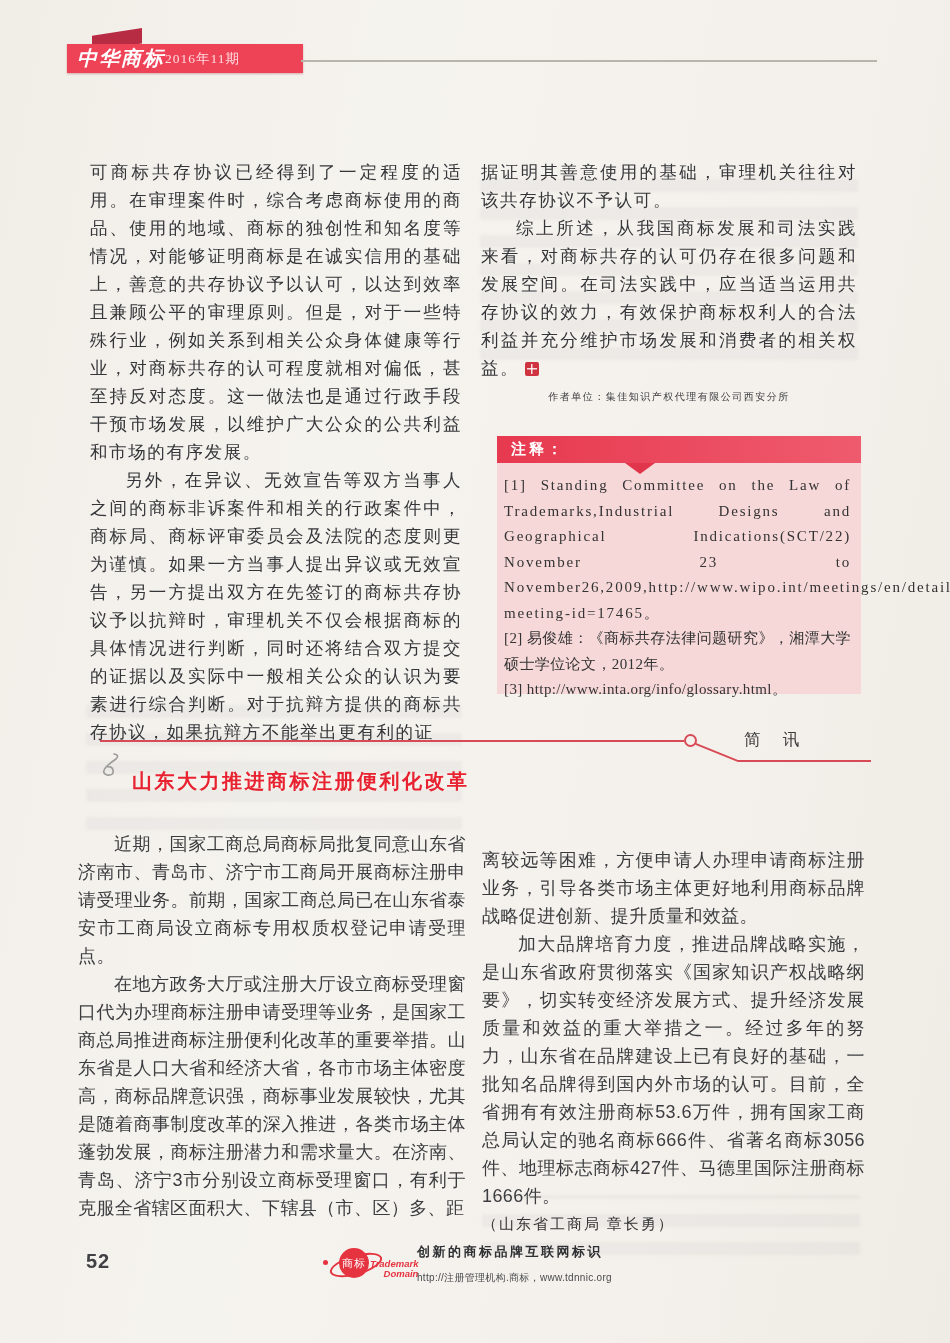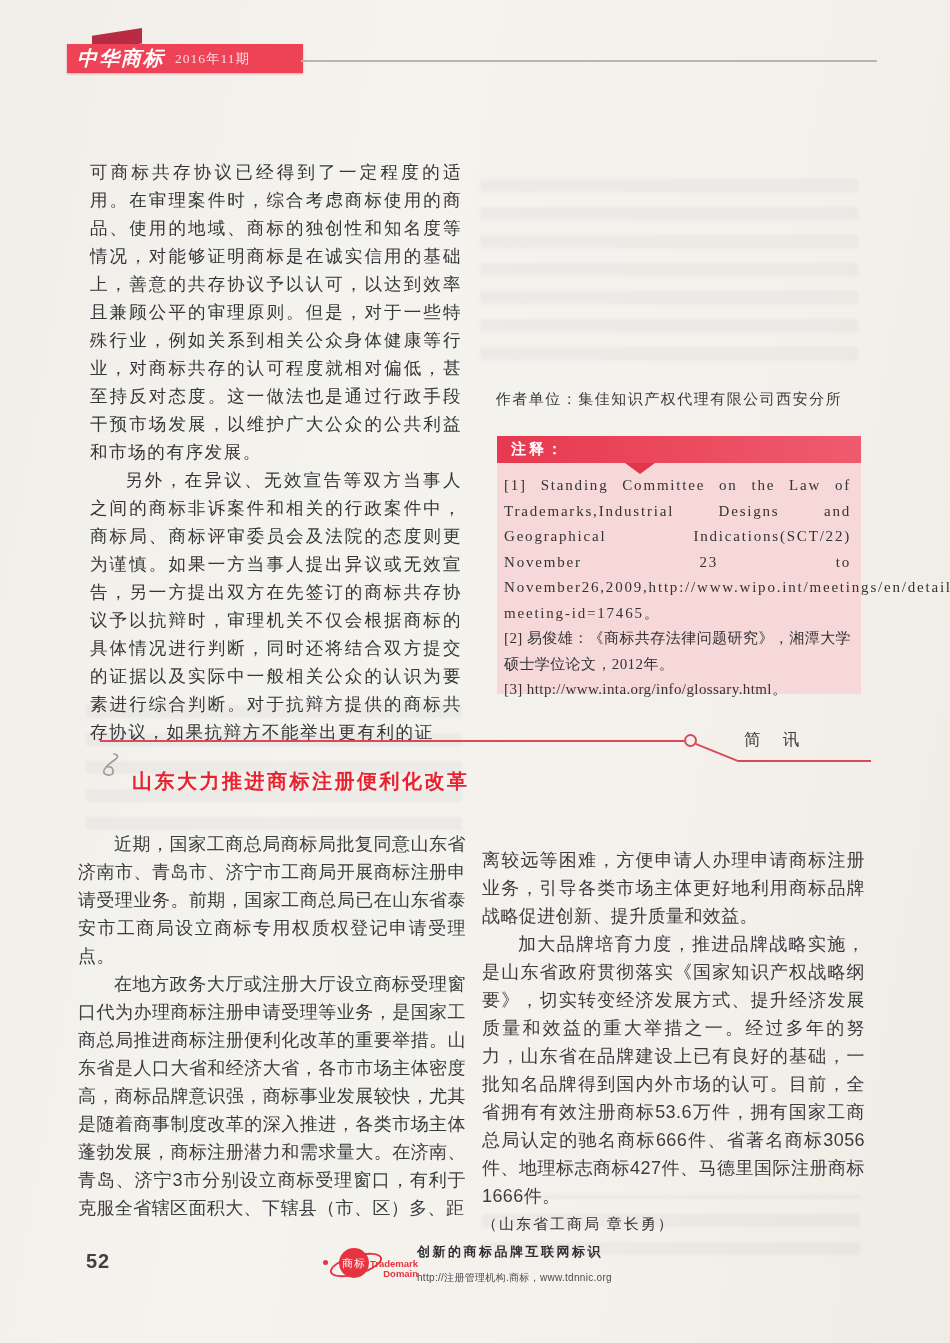--- a/index.html
+++ b/index.html
@@ -3,38 +3,38 @@
 <meta charset="utf-8">
 <style>
   html,body{margin:0;padding:0;}
   body{background:#e9e6e0;font-family:"Liberation Serif",serif;}
   .page{position:relative;width:950px;height:1343px;margin:0 auto;overflow:hidden;
         background:linear-gradient(100deg,#f1eee8 0%,#f5f3ee 35%,#f4f1ec 70%,#efece6 100%);}
   
   .ribbon{position:absolute;left:92px;top:28px;width:50px;height:22px;background:#b72c42;
           clip-path:polygon(0 35%,100% 0,100% 70%,0 100%);}
   .masthead-box{position:absolute;left:67px;top:44px;width:236px;height:29px;background:#ee4357;
-          display:flex;align-items:center;gap:10px;padding:0 10px;box-sizing:border-box;
+          display:flex;align-items:center;padding:0 10px;box-sizing:border-box;
           box-shadow:0 1px 2px rgba(150,40,50,.35);}
   .masthead{color:#fff;font-size:20px;font-weight:bold;font-style:italic;letter-spacing:2px;white-space:nowrap;}
   .issue{color:#ffd9de;font-size:13.5px;letter-spacing:1px;white-space:nowrap;}
   .header-rule{position:absolute;left:301px;top:60px;width:576px;height:2px;background:#b9b5ad;}
   
   .col{position:absolute;color:#35363a;}
   .col p{margin:0;font-size:17.5px;line-height:28px;letter-spacing:1.6px;text-align:justify;}
   .col p.indent{text-indent:2em;}
   .art-left{left:90px;top:158px;width:372px;}
   .art-right{left:481px;top:158px;width:376px;}
   .seal{display:inline-block;width:14px;height:14px;margin-left:6px;vertical-align:-2px;border-radius:2px;
         background:#cf3340;
         background-image:linear-gradient(rgba(255,255,255,.85),rgba(255,255,255,.85)),
                          linear-gradient(rgba(255,255,255,.85),rgba(255,255,255,.85));
         background-size:1.5px 10px,10px 1.5px;background-position:center center;background-repeat:no-repeat;}
   .author-line{position:absolute;left:481px;top:390px;width:376px;text-align:center;
-        font-size:15px;letter-spacing:1.5px;color:#3c3d40;}
+        font-size:10px;letter-spacing:1.5px;color:#3c3d40;}
   
   .notes-box{position:absolute;left:497px;top:436px;width:364px;height:258px;background:#f7d8d9;box-sizing:border-box;}
   .notes-bar{position:relative;height:27px;background:linear-gradient(90deg,#e7394f,#ef5b6e);
         display:flex;align-items:center;}
   .notes-title{color:#fff;font-weight:bold;font-size:15px;letter-spacing:3px;padding-left:14px;
         font-family:"Liberation Sans",sans-serif;}
   .notes-notch{position:absolute;left:128px;top:27px;width:0;height:0;
         border-left:15px solid transparent;border-right:15px solid transparent;border-top:11px solid #e0354b;}
   .notes-body{padding:10px 10px 0 7px;}
   .notes-body p{margin:0;font-size:15px;line-height:25.5px;color:#333;text-align:justify;letter-spacing:.4px;}
@@ -60,21 +60,21 @@
   
   .page-num{position:absolute;left:86px;top:1250px;font-family:"Liberation Sans",sans-serif;
         font-weight:bold;font-size:20px;color:#3f4144;letter-spacing:1px;}
   .logo{position:absolute;left:337px;top:1246px;width:80px;height:38px;text-align:right;}
   .logo-orbit{position:absolute;left:-8px;top:9px;width:50px;height:16px;border:2px solid #e5333f;
         border-radius:50%;transform:rotate(-16deg);}
   .logo-dot{position:absolute;left:-14px;top:14px;width:5px;height:5px;background:#e5333f;border-radius:50%;}
   .logo-circle{position:absolute;left:2px;top:2px;width:30px;height:30px;background:#e5333f;border-radius:50%;
         color:#fff;font-size:11px;font-family:"Liberation Sans",sans-serif;
         display:flex;align-items:center;justify-content:center;letter-spacing:1px;}
-  .logo-brand{position:absolute;left:33px;top:13px;color:#e5333f;font-weight:bold;
+  .logo-brand{position:absolute;left:33px;top:13px;color:#e5333f;font-style:italic;font-weight:bold;
         font-size:9.5px;line-height:10px;font-family:"Liberation Sans",sans-serif;white-space:nowrap;}
   .footer-text{position:absolute;left:417px;top:1243px;font-family:"Liberation Sans",sans-serif;}
   .slogan{font-weight:bold;font-size:13px;color:#2f3033;letter-spacing:2.5px;}
   .url-line{margin-top:10px;font-size:10px;color:#4a4b4e;letter-spacing:.3px;}
   
   .ghost{position:absolute;pointer-events:none;filter:blur(1.5px);
         background:repeating-linear-gradient(0deg,rgba(90,90,105,.05) 0 13px,transparent 13px 28px);}
 </style>
 </head>
 <body>
@@ -90,20 +90,24 @@
 
   <div class="ghost" style="left:480px;top:170px;width:378px;height:190px;"></div>
   <div class="ghost" style="left:86px;top:700px;width:376px;height:130px;"></div>
   <div class="ghost" style="left:482px;top:1195px;width:378px;height:60px;"></div>
 
   <div class="col art-left">
     <p>可商标共存协议已经得到了一定程度的适用。在审理案件时，综合考虑商标使用的商品、使用的地域、商标的独创性和知名度等情况，对能够证明商标是在诚实信用的基础上，善意的共存协议予以认可，以达到效率且兼顾公平的审理原则。但是，对于一些特殊行业，例如关系到相关公众身体健康等行业，对商标共存的认可程度就相对偏低，甚至持反对态度。这一做法也是通过行政手段干预市场发展，以维护广大公众的公共利益和市场的有序发展。</p>
     <p class="indent">另外，在异议、无效宣告等双方当事人之间的商标非诉案件和相关的行政案件中，商标局、商标评审委员会及法院的态度则更为谨慎。如果一方当事人提出异议或无效宣告，另一方提出双方在先签订的商标共存协议予以抗辩时，审理机关不仅会根据商标的具体情况进行判断，同时还将结合双方提交的证据以及实际中一般相关公众的认识为要素进行综合判断。对于抗辩方提供的商标共存协议，如果抗辩方不能举出更有利的证</p>
   </div>
 
+  <div class="col art-right">
+    <p>据证明其善意使用的基础，审理机关往往对该共存协议不予认可。</p>
+    <p class="indent"><span>综上所述，从我国商标发展和司法实践来看，对商标共存的认可仍存在很多问题和发展空间。在司法实践中，应当适当运用共存协议的效力，有效保护商标权利人的合法利益并充分维护市场发展和消费者的相关权益。</span><span class="seal"></span></p>
+  </div>
 
   <div class="author-line">作者单位：集佳知识产权代理有限公司西安分所</div>
 
   <div class="notes-box">
     <div class="notes-bar">
       <span class="notes-title">注释：</span>
       <span class="notes-notch"></span>
     </div>
     <div class="notes-body">
       <p class="wide">[1] Standing Committee on the Law of Trademarks,Industrial Designs and Geographical Indications(SCT/22) November 23 to November26,2009,http://www.wipo.int/meetings/en/details.jsp?meeting-id=17465。</p>

